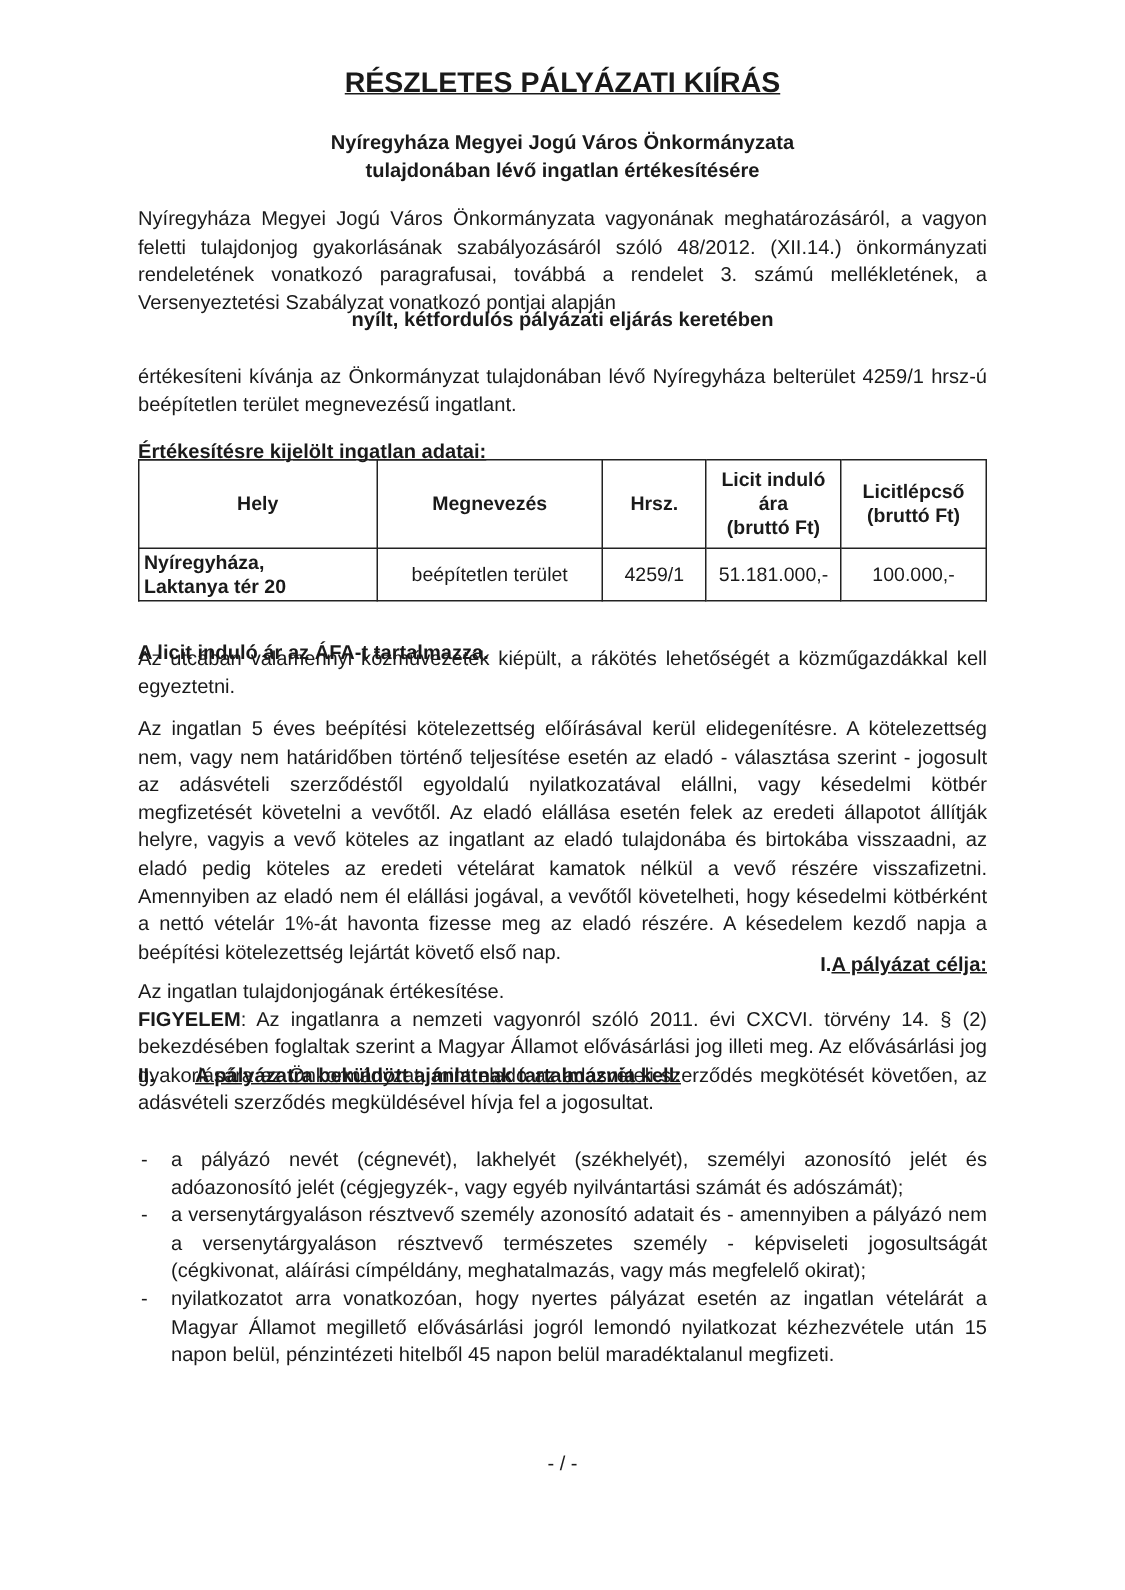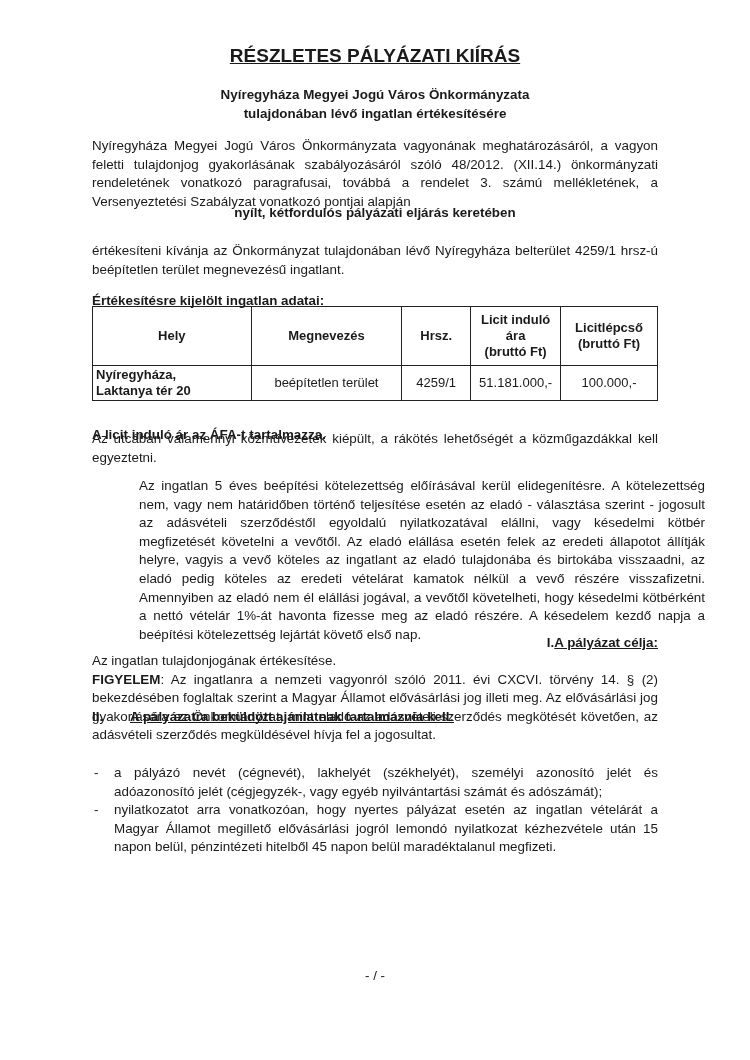--- a/index.html
+++ b/index.html
@@ -17,21 +17,21 @@
   .proc { top: 204px; }
   .para2 { top: 242px; }
   .tbl-label { top: 292px; }
   table.prop { position: absolute; top: 306px; left: 0; width: 566px; border-collapse: collapse; font-size: 13px; line-height: 16px; }
   table.prop th, table.prop td { border: 1.3px solid #222; padding: 1px 3px; text-align: center; vertical-align: middle; }
   table.prop th { font-weight: bold; height: 56px; }
   table.prop td { height: 19px; }
   table.prop td.left { text-align: left; font-weight: bold; }
   .vat { top: 390px; margin-top: 36px; }
   .para3 { top: 430px; }
-  .para4 { top: 477px; margin-left: 47px; }
+  .para4 { top: 477px; }
   .sec1 { top: 634px; text-align: right; }
   .sec1-body { top: 652px; }
   .sec2 { top: 708px; }
   .sec2-list { top: 764px; }
   .sec-num { display: inline-block; width: 38px; }
   ul.dash { list-style: none; margin: 0; padding: 0; }
   ul.dash li { position: relative; padding-left: 22px; }
   ul.dash li::before { content: "-"; position: absolute; left: 2px; top: 0; }
   .footer { position: absolute; top: 968px; left: 0; width: 750px; text-align: center; font-size: 13.4px; }
 </style>
@@ -108,18 +108,19 @@
     <div class="just"><span class="bold">FIGYELEM</span><span>: Az ingatlanra a nemzeti vagyonról szóló 2011. évi CXCVI. törvény 14. § (2) bekezdésében foglaltak szerint a Magyar Államot elővásárlási jog illeti meg. Az elővásárlási jog gyakorlására az Önkormányzat, mint eladó az adásvételi szerződés megkötését követően, az adásvételi szerződés megküldésével hívja fel a jogosultat.</span></div>
   </div>
 
   <div class="abs sec2 bold u">
     <span class="sec-num">II.</span><span>A pályázatra beküldött ajánlatnak tartalmaznia kell:</span>
   </div>
 
   <div class="abs sec2-list">
     <ul class="dash">
       <li class="just">a pályázó nevét (cégnevét), lakhelyét (székhelyét), személyi azonosító jelét és adóazonosító jelét (cégjegyzék-, vagy egyéb nyilvántartási számát és adószámát);</li>
+      <li class="just">a versenytárgyaláson résztvevő személy azonosító adatait és - amennyiben a pályázó nem a versenytárgyaláson résztvevő természetes személy - képviseleti jogosultságát (cégkivonat, aláírási címpéldány, meghatalmazás, vagy más megfelelő okirat);</li>
       <li class="just">nyilatkozatot arra vonatkozóan, hogy nyertes pályázat esetén az ingatlan vételárát a Magyar Államot megillető elővásárlási jogról lemondó nyilatkozat kézhezvétele után 15 napon belül, pénzintézeti hitelből 45 napon belül maradéktalanul megfizeti.</li>
     </ul>
   </div>
 </div>
 
 <div class="footer">- / -</div>
 
 </body></html>

